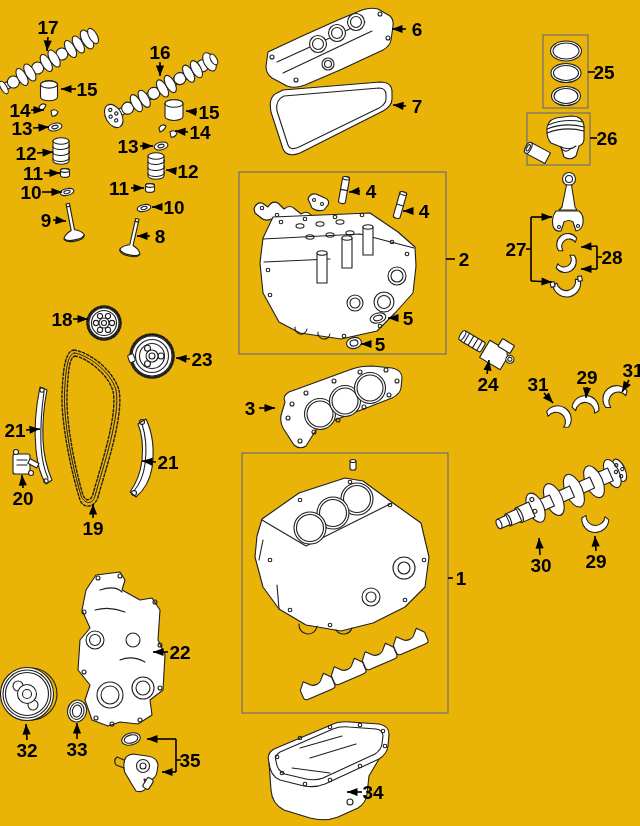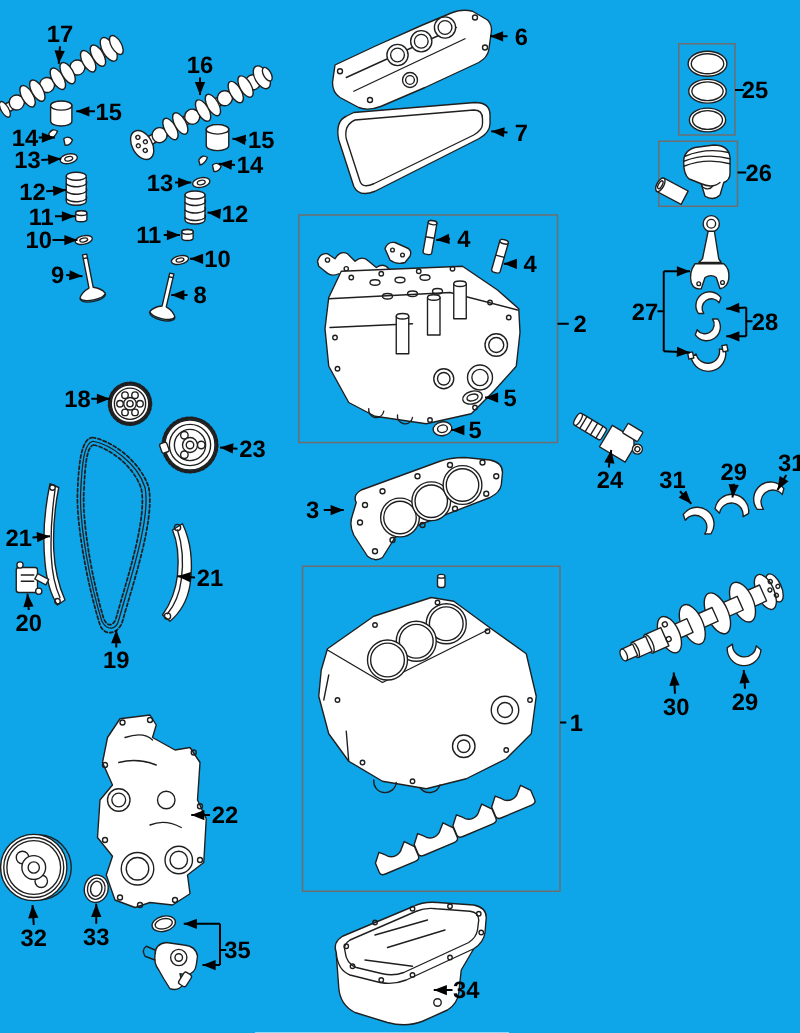--- a/index.html
+++ b/index.html
@@ -1,16 +1,16 @@
 <!DOCTYPE html>
 <html><head>
 <meta charset="utf-8">
 <style>
   html,body{margin:0;padding:0;background:#ffffff;}
-  .stage{position:relative;width:640px;height:826px;background:#0ea5e9;overflow:hidden;
+  .stage{position:relative;width:640px;height:826px;background:#eab308;overflow:hidden;
          font-family:"Liberation Sans",sans-serif;}
   svg{display:block;}
   svg text{font-family:"Liberation Sans",sans-serif;font-weight:bold;}
 </style>
 </head>
 <body>
 
 <div class="stage">
 <svg id="diagram" width="640" height="826" viewBox="0 0 640 826" xmlns="http://www.w3.org/2000/svg">
 

